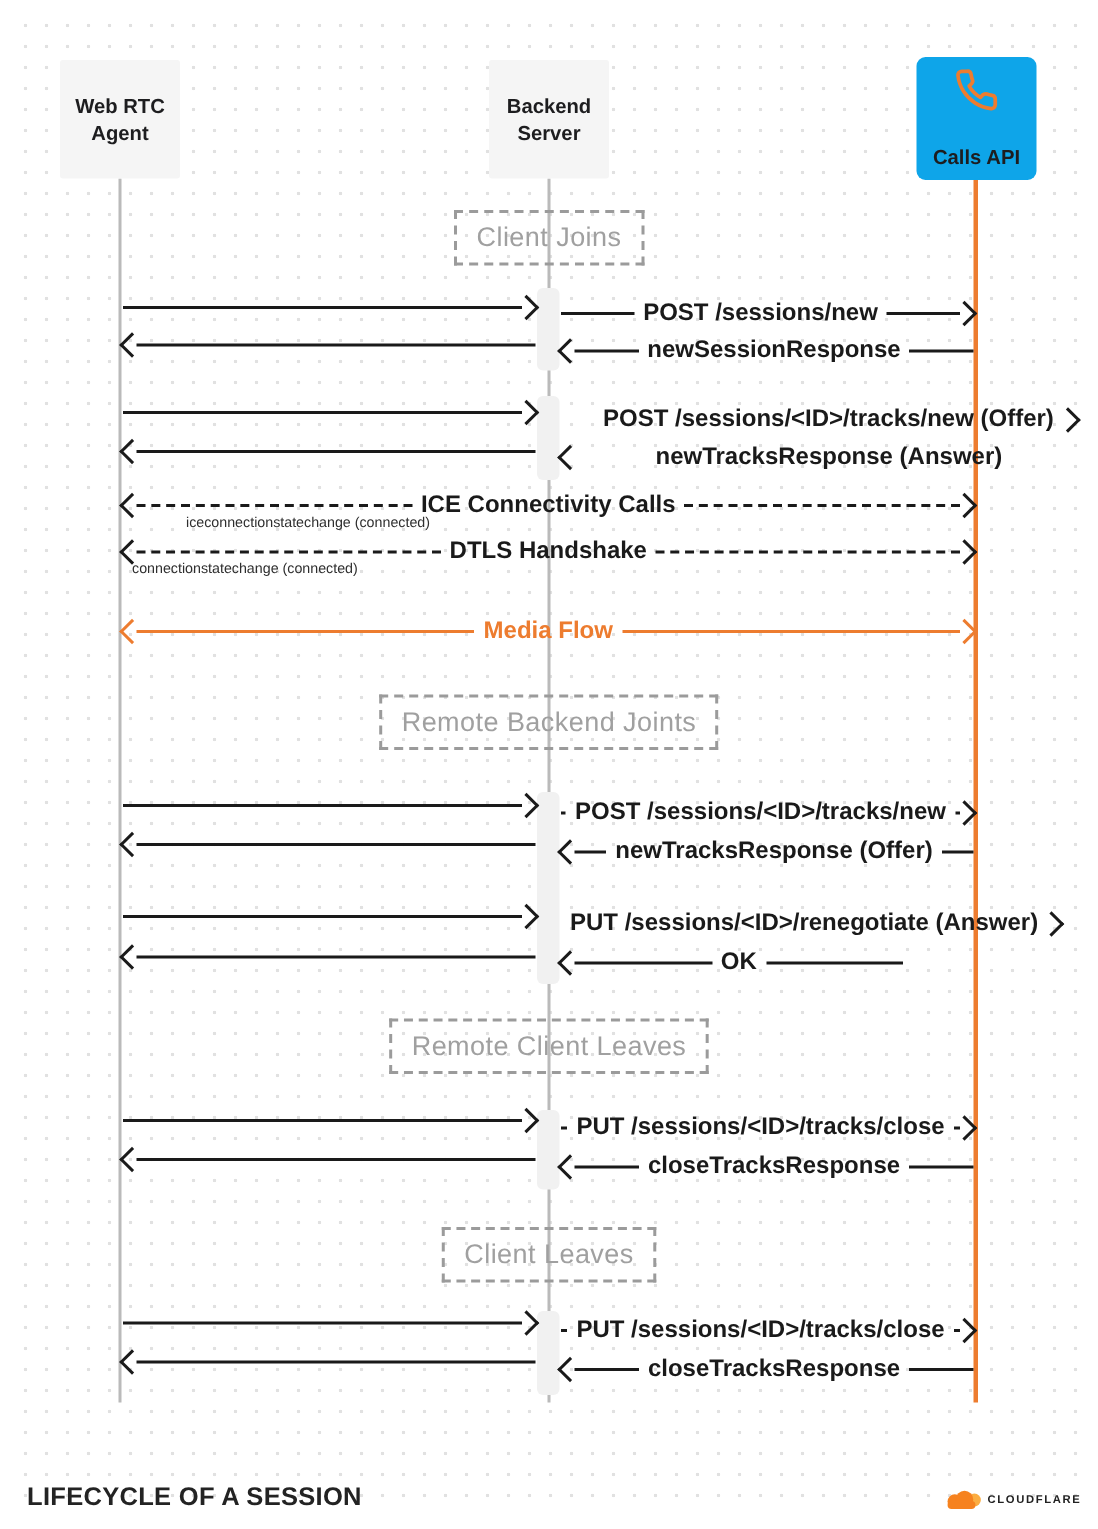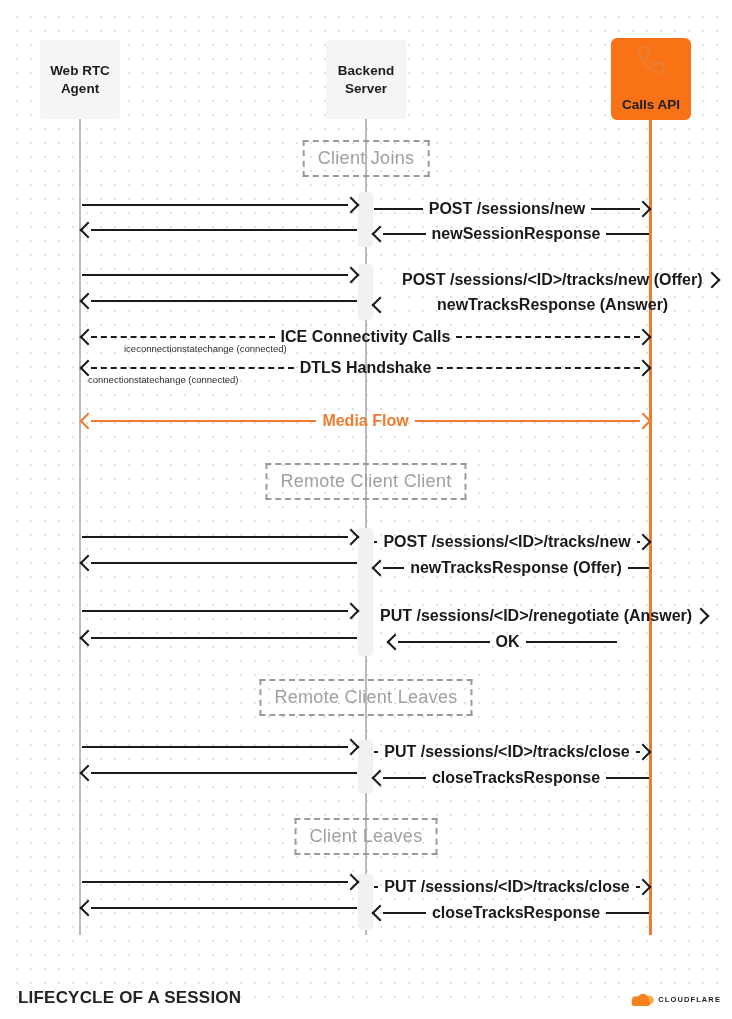--- a/index.html
+++ b/index.html
@@ -5,21 +5,21 @@
   html,body{margin:0;padding:0;background:#ffffff;font-family:"Liberation Sans",sans-serif;}
   .canvas{position:relative;width:732px;height:1019px;background:#ffffff;overflow:hidden;}
   .dots{position:absolute;left:10px;top:10px;width:712px;height:997px;
         background-image:radial-gradient(circle,#e1e1e1 1.1px,transparent 1.35px);
         background-size:14px 14px;z-index:0;}
   .lifeline{position:absolute;top:119px;height:816px;width:2px;background:#bababa;z-index:1;}
   .lifeline.orange{background:#ED7C2F;width:3px;top:120px;height:815px;}
   .actor{position:absolute;top:40px;width:80px;height:79px;background:#f5f5f5;border-radius:2px;
          display:flex;align-items:center;justify-content:center;text-align:center;
          font-weight:bold;font-size:13.5px;color:#1d1d1f;line-height:1.3;z-index:2;}
-  .actor.calls{background:#f97316;top:38px;height:82px;flex-direction:column;gap:21px;border-radius:6px;}
+  .actor.calls{background:#0ea5e9;top:38px;height:82px;flex-direction:column;gap:21px;border-radius:6px;}
   .actor.calls .alabel{font-weight:bold;}
   .bar{position:absolute;left:358px;width:15px;background:#f1f1f1;border-radius:4px;z-index:2;}
   .section{position:absolute;left:366px;transform:translateX(-50%);border:2px dashed #9b9b9b;
            color:#a0a0a0;font-size:18px;letter-spacing:.3px;padding:6px 13px;white-space:nowrap;
            z-index:3;background:transparent;}
   .arrow{position:absolute;display:flex;align-items:center;z-index:3;color:#1a1a1a;height:14px;}
   .arrow.orange{color:#ED7C2F;}
   .seg{flex:1;height:0;border-top:2.6px solid currentColor;}
   .arrow.dashed .seg{border-top-style:dashed;}
   .head{flex:none;width:10px;height:10px;}
@@ -60,21 +60,21 @@
     <span class="alabel">Calls API</span>
   </div>
 
   <div id="diagram">
       <div class="bar" style="top: 192px; height: 55px;"></div>
       <div class="bar" style="top: 264px; height: 56px;"></div>
       <div class="bar" style="top: 528px; height: 128px;"></div>
       <div class="bar" style="top: 740px; height: 53px;"></div>
       <div class="bar" style="top: 874px; height: 56px;"></div>
       <div class="section" style="top: 140px;">Client Joins</div>
-      <div class="section" style="top: 463px;">Remote Client Client</div>
+      <div class="section" style="top: 463px;">Remote Backend Joints</div>
       <div class="section" style="top: 679px;">Remote Client Leaves</div>
       <div class="section" style="top: 818px;">Client Leaves</div>
       <div class="arrow" style="left: 82px; top: 198px; width: 275px;">
         <span class="seg"></span>
         <span class="head r"></span>
       </div>
       <div class="arrow" style="left: 374px; top: 202px; width: 275px;">
         <span class="seg"></span>
         <span class="mlabel">POST /sessions/new</span>
         <span class="seg"></span>
@@ -156,21 +156,21 @@
       <div class="arrow" style="left: 82px; top: 604px; width: 275px;">
         <span class="seg"></span>
         <span class="head r"></span>
       </div>
       <div class="arrow" style="left: 374px; top: 609px; width: 275px;">
         <span class="seg"></span>
         <span class="mlabel">PUT /sessions/&lt;ID&gt;/renegotiate (Answer)</span>
         <span class="seg"></span>
         <span class="head r"></span>
       </div>
-      <div class="arrow" style="left: 374px; top: 635px; width: 228px; margin-left: 15px;">
+      <div class="arrow" style="left: 374px; top: 635px; width: 228px;">
         <span class="head l"></span>
         <span class="seg"></span>
         <span class="mlabel">OK</span>
         <span class="seg"></span>
       </div>
       <div class="arrow" style="left: 82px; top: 631px; width: 275px;">
         <span class="head l"></span>
         <span class="seg"></span>
       </div>
       <div class="arrow" style="left: 82px; top: 740px; width: 275px;">

